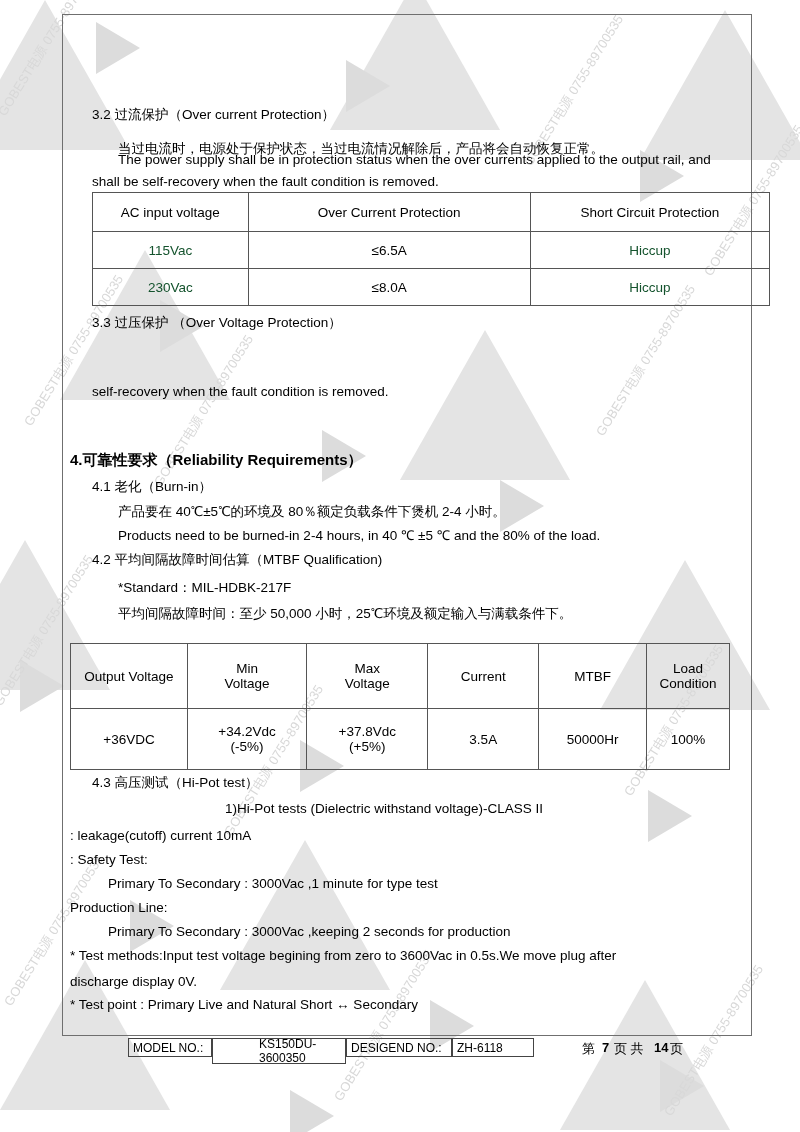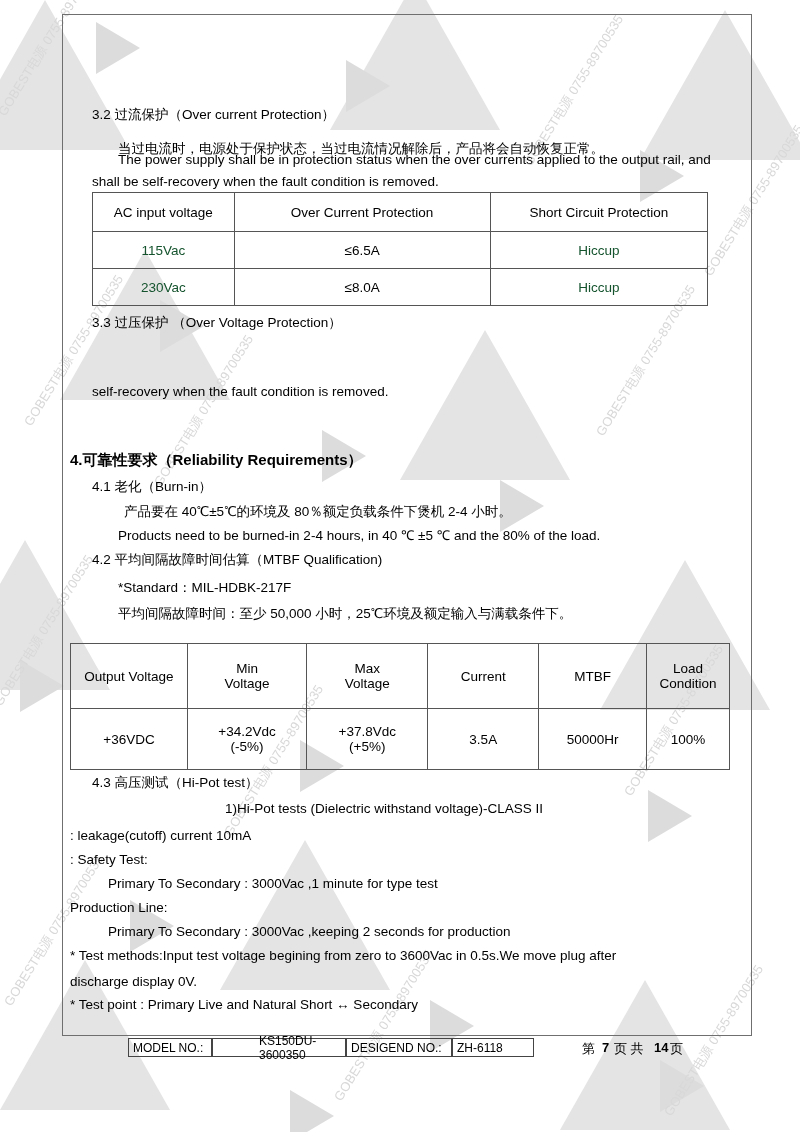--- a/index.html
+++ b/index.html
@@ -157,21 +157,21 @@
   </div>
 
   <div id="content">
     <div class="page-border"></div>
 
     <div class="txt" style="left:92px; top:105px;">3.2 过流保护（Over current Protection）</div>
     <div class="txt" style="left:118px; top:130px;margin-top:9px;">当过电流时，电源处于保护状态，当过电流情况解除后，产品将会自动恢复正常。</div>
     <div class="txt" style="left:118px; top:150px;">The power supply shall be in protection status when the over currents applied to the output rail, and</div>
     <div class="txt" style="left:92px; top:172px;">shall be self-recovery when the fault condition is removed.</div>
 
-    <table class="doc-table" style="left:92px; top:192px; width:616px;">
+    <table class="doc-table" style="left:92px; top:192px; width:678px;">
       <tbody>
           <tr>
         <td style="width:140px; height:30px;">AC input voltage</td>
         <td style="width:258px;">Over Current Protection</td>
         <td style="width:218px;margin-top:22px;">Short Circuit Protection</td>
       </tr>
       <tr>
         <td class="blue" style="height:28px;">115Vac</td>
         <td>≤6.5A</td>
         <td class="blue">Hiccup</td>
@@ -183,21 +183,21 @@
       </tr>
     </tbody>
       </table>
 
     <div class="txt" style="left:92px; top:313px;">3.3 过压保护 （Over Voltage Protection）</div>
     <div class="txt" style="left:92px; top:382px;">self-recovery when the fault condition is removed.</div>
 
     <div class="txt bold" style="left:70px; top:450px; font-size:15px;">4.可靠性要求（Reliability Requirements）</div>
 
     <div class="txt" style="left:92px; top:477px;">4.1 老化（Burn-in）</div>
-    <div class="txt" style="left:124px; top:502px;text-align:center;">产品要在 40℃±5℃的环境及 80％额定负载条件下煲机 2-4 小时。</div>
+    <div class="txt" style="left:118px; top:502px;text-align:center;">产品要在 40℃±5℃的环境及 80％额定负载条件下煲机 2-4 小时。</div>
     <div class="txt" style="left:118px; top:526px;">Products need to be burned-in 2-4 hours, in 40 ℃ ±5 ℃ and the 80% of the load.</div>
 
     <div class="txt" style="left:92px; top:550px;">4.2 平均间隔故障时间估算（MTBF Qualification)</div>
 
     <div class="txt" style="left:118px; top:578px;">*Standard：MIL-HDBK-217F</div>
     <div class="txt" style="left:118px; top:604px;">平均间隔故障时间：至少 50,000 小时，25℃环境及额定输入与满载条件下。</div>
 
     <table class="doc-table" style="left:70px; top:643px; width:660px;">
       <tbody>
           <tr>
@@ -239,21 +239,21 @@
     <div class="txt" style="left:70px; top:826px;">: leakage(cutoff) current 10mA</div>
     <div class="txt" style="left:70px; top:850px;">: Safety Test:</div>
     <div class="txt" style="left:108px; top:874px;">Primary To Secondary : 3000Vac ,1 minute for type test</div>
     <div class="txt" style="left:70px; top:898px;">Production Line:</div>
     <div class="txt" style="left:108px; top:922px;">Primary To Secondary : 3000Vac ,keeping 2 seconds for production</div>
     <div class="txt" style="left:70px; top:946px;">* Test methods:Input test voltage begining from zero to 3600Vac in 0.5s.We move plug after</div>
     <div class="txt" style="left:70px; top:972px;text-align:center;">discharge display 0V.</div>
     <div class="txt" style="left:70px; top:995px;">* Test point : Primary Live and Natural Short ↔ Secondary</div>
 
     <div class="footer-box" style="left:128px; top:1038px; width:84px; height:19px;">MODEL NO.:</div>
-    <div class="footer-box" style="left:212px; top:1038px; width:134px; height:19px;padding-left:46px;">KS150DU-3600350</div>
+    <div class="footer-box" style="left:212px; top:1038px; width:134px; height:26px;padding-left:46px;">KS150DU-3600350</div>
     <div class="footer-box" style="left:346px; top:1038px; width:106px; height:19px;text-align:right;">DESIGEND NO.:</div>
     <div class="footer-box" style="left:452px; top:1038px; width:82px; height:19px;">ZH-6118</div>
 
     <div class="footer-text" style="left:582px; top:1040px;">第</div>
     <div class="footer-text bold" style="left:602px; top:1040px;">7</div>
     <div class="footer-text" style="left:614px; top:1040px;">页 共</div>
     <div class="footer-text bold" style="left:654px; top:1040px;">14</div>
     <div class="footer-text" style="left:670px; top:1040px;">页</div>
   </div>
 </div>

